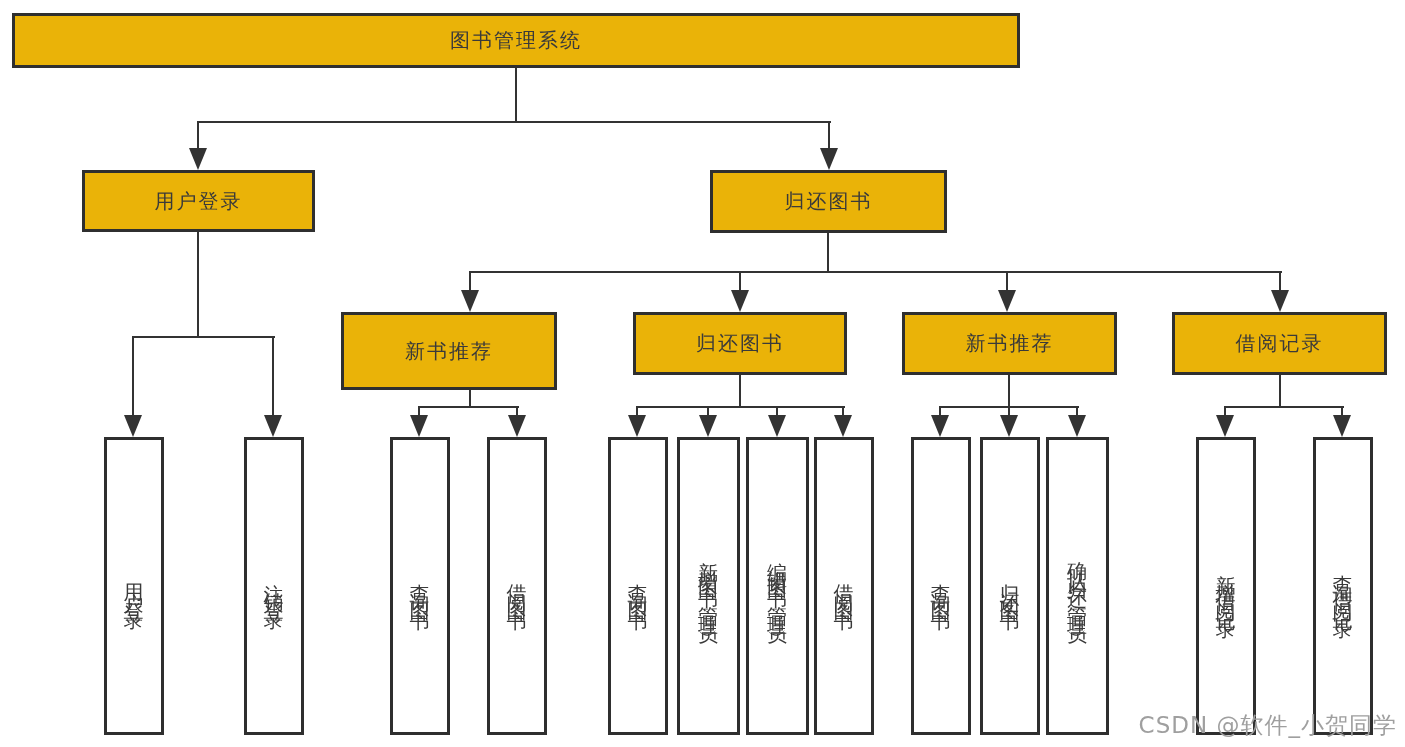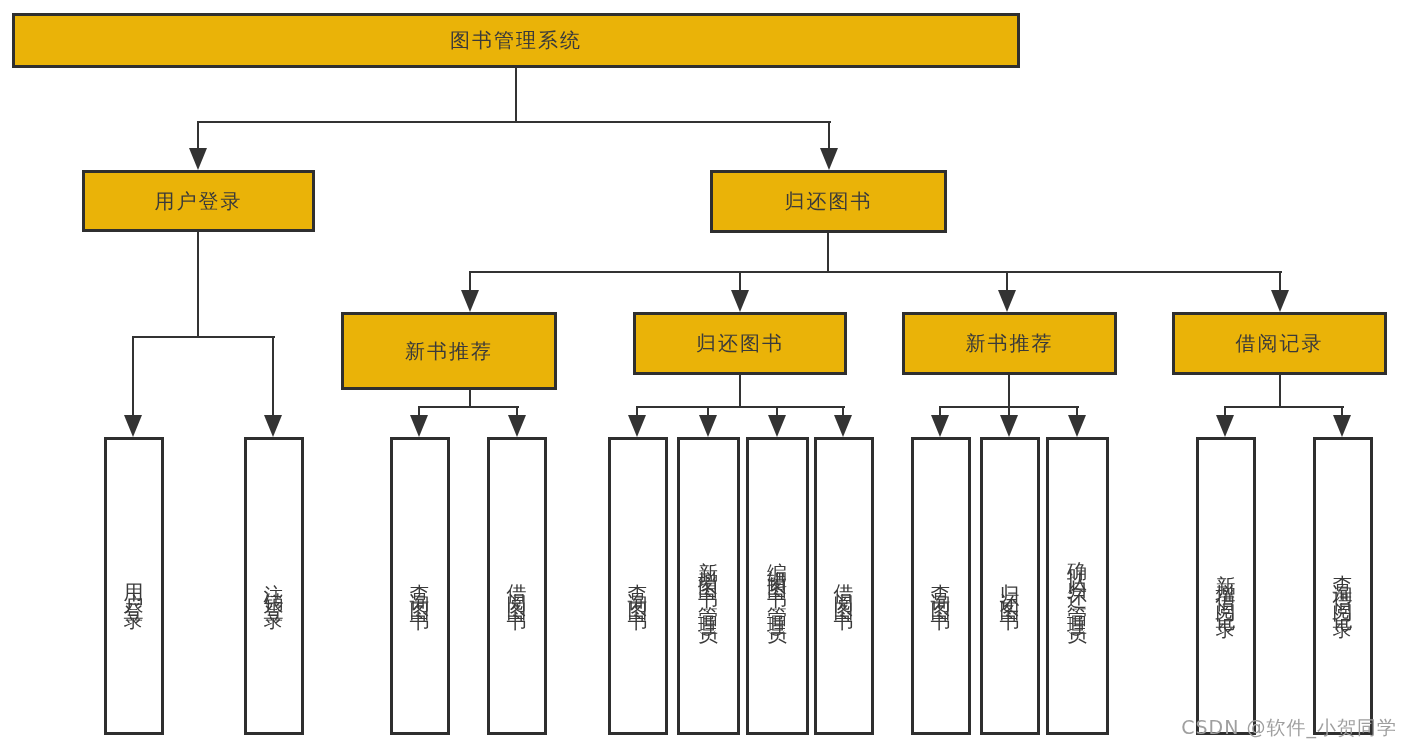--- a/index.html
+++ b/index.html
@@ -53,21 +53,21 @@
     border-left: 9px solid transparent;
     border-right: 9px solid transparent;
     border-top: 22px solid var(--line, #333333);
     z-index: 1;
   }
   .watermark {
     position: absolute;
     right: 8px;
     bottom: 6px;
     color: var(--watermark, #9f9f9f);
-    font-size: 19px;
+    font-size: 23px;
     letter-spacing: 1px;
     z-index: 3;
   }
 </style>
 </head>
 <body>
 
 <div class="canvas">
 
   <div class="box" style="left:12px; top:13px; width:1008px; height:55px;">图书管理系统</div>

